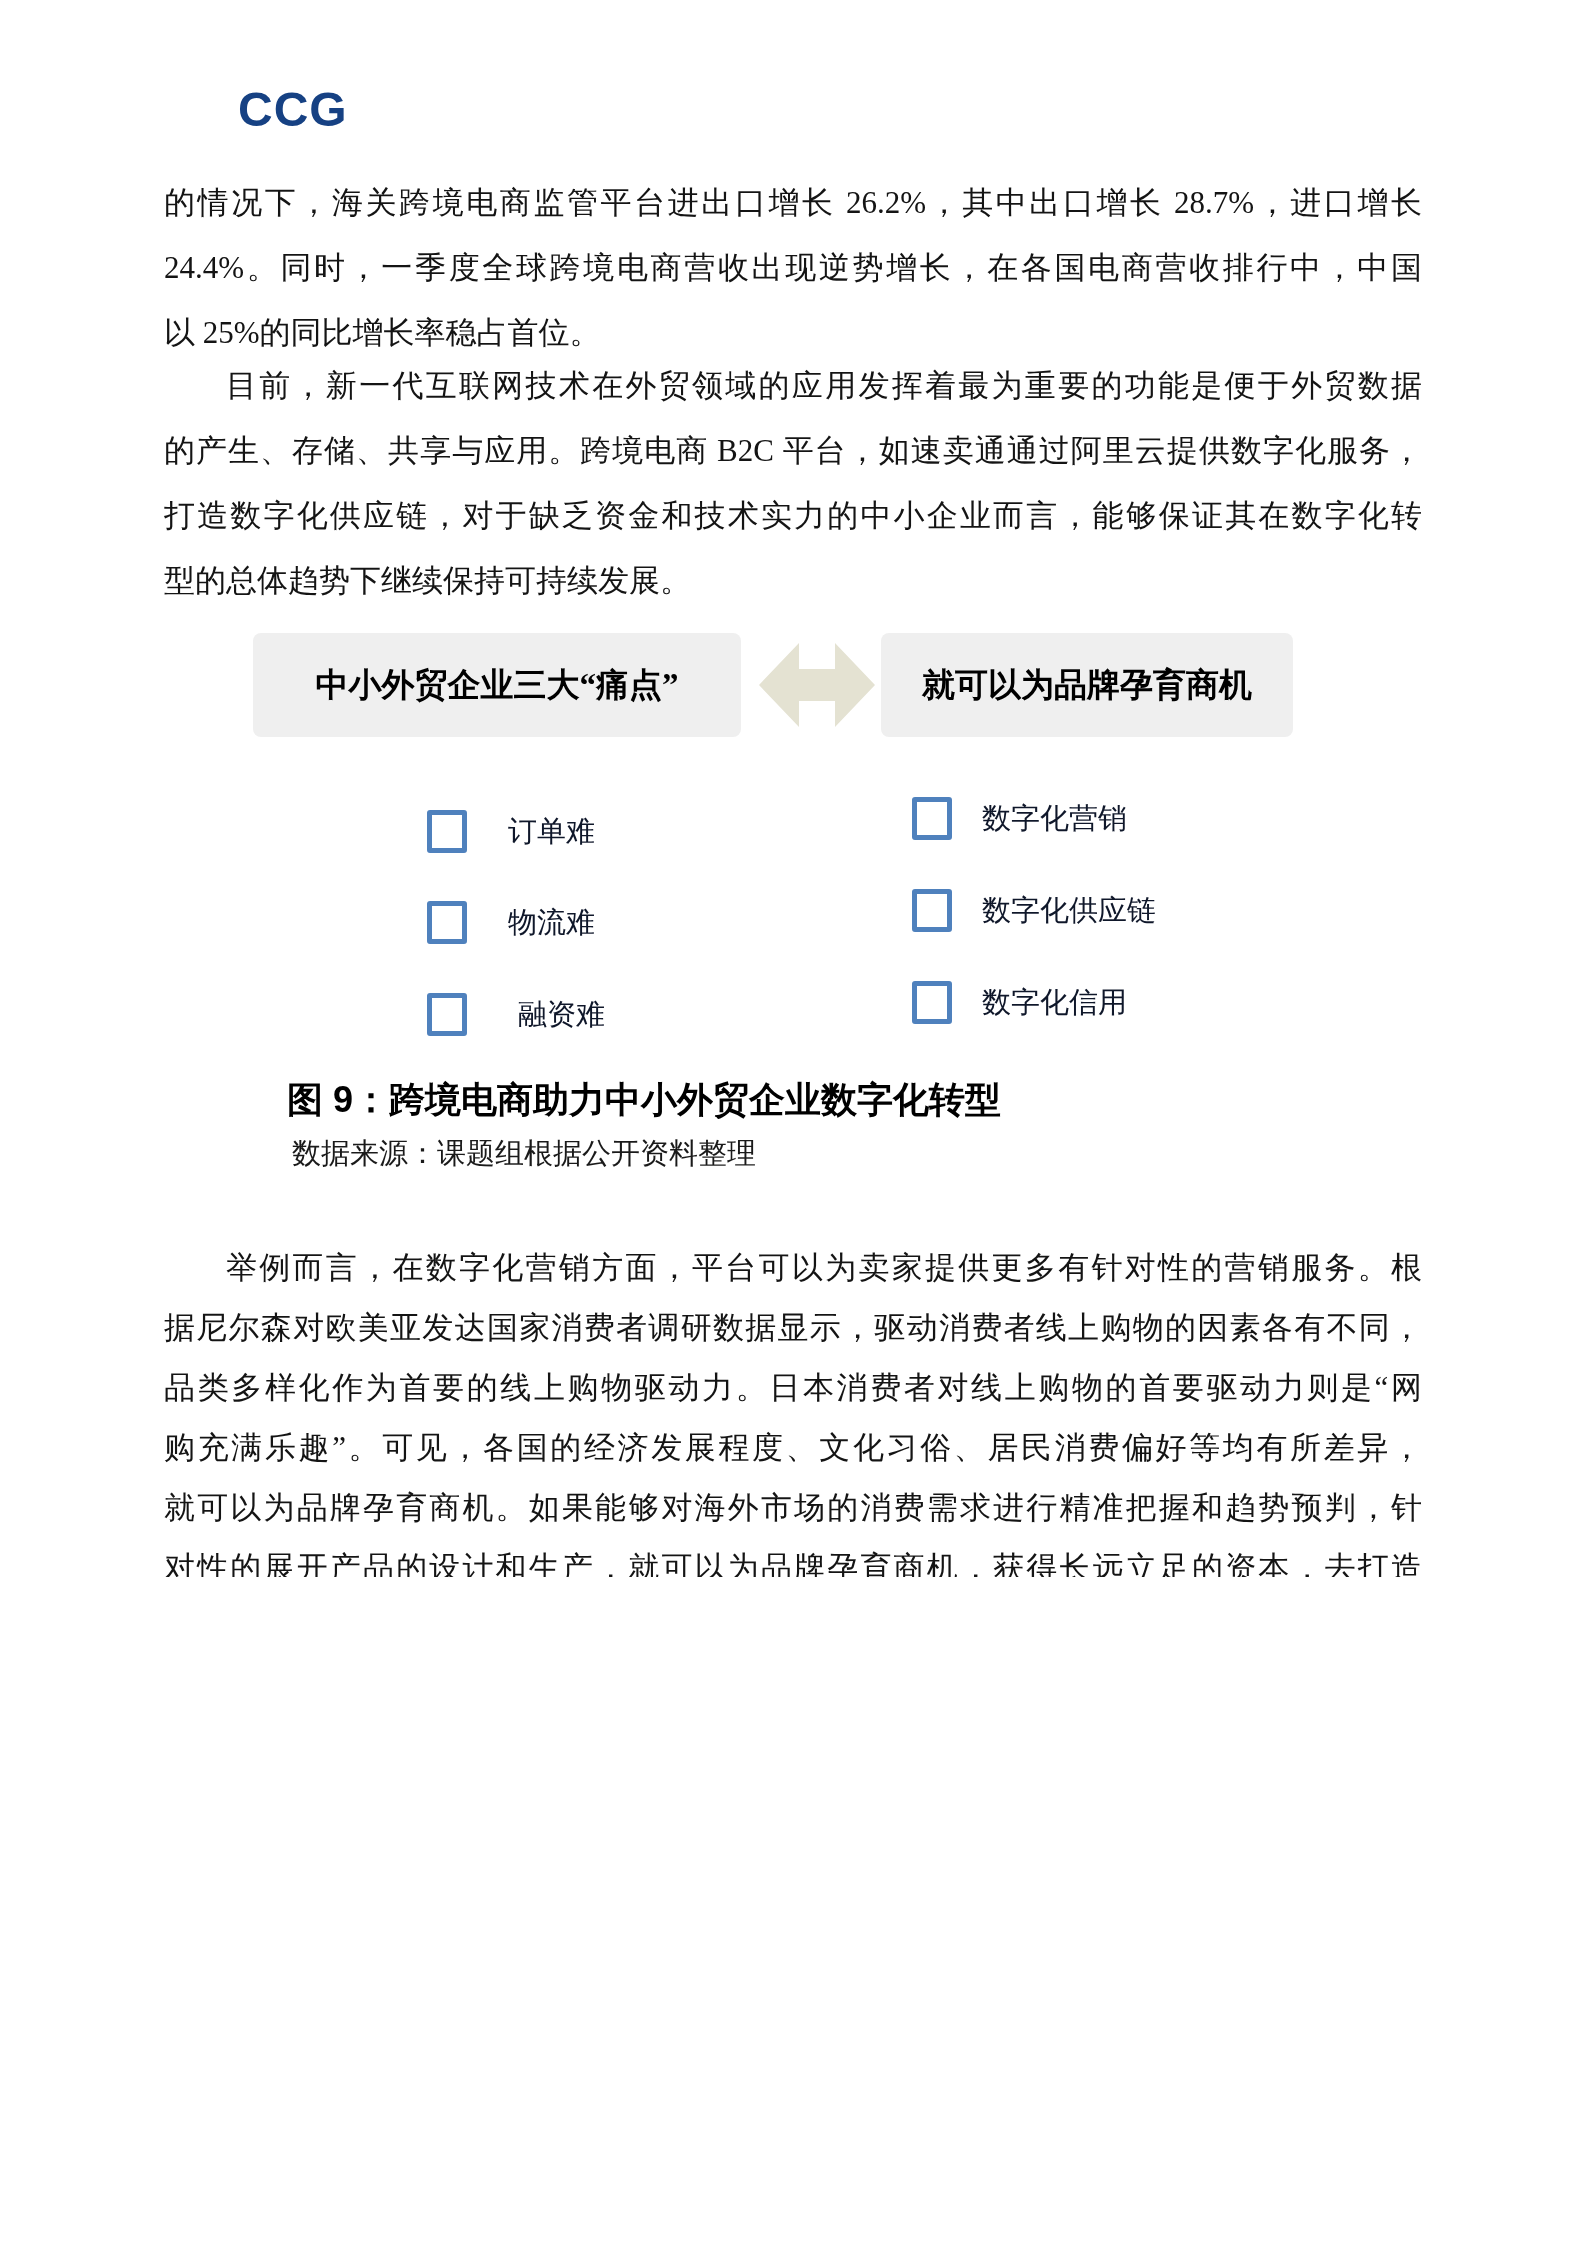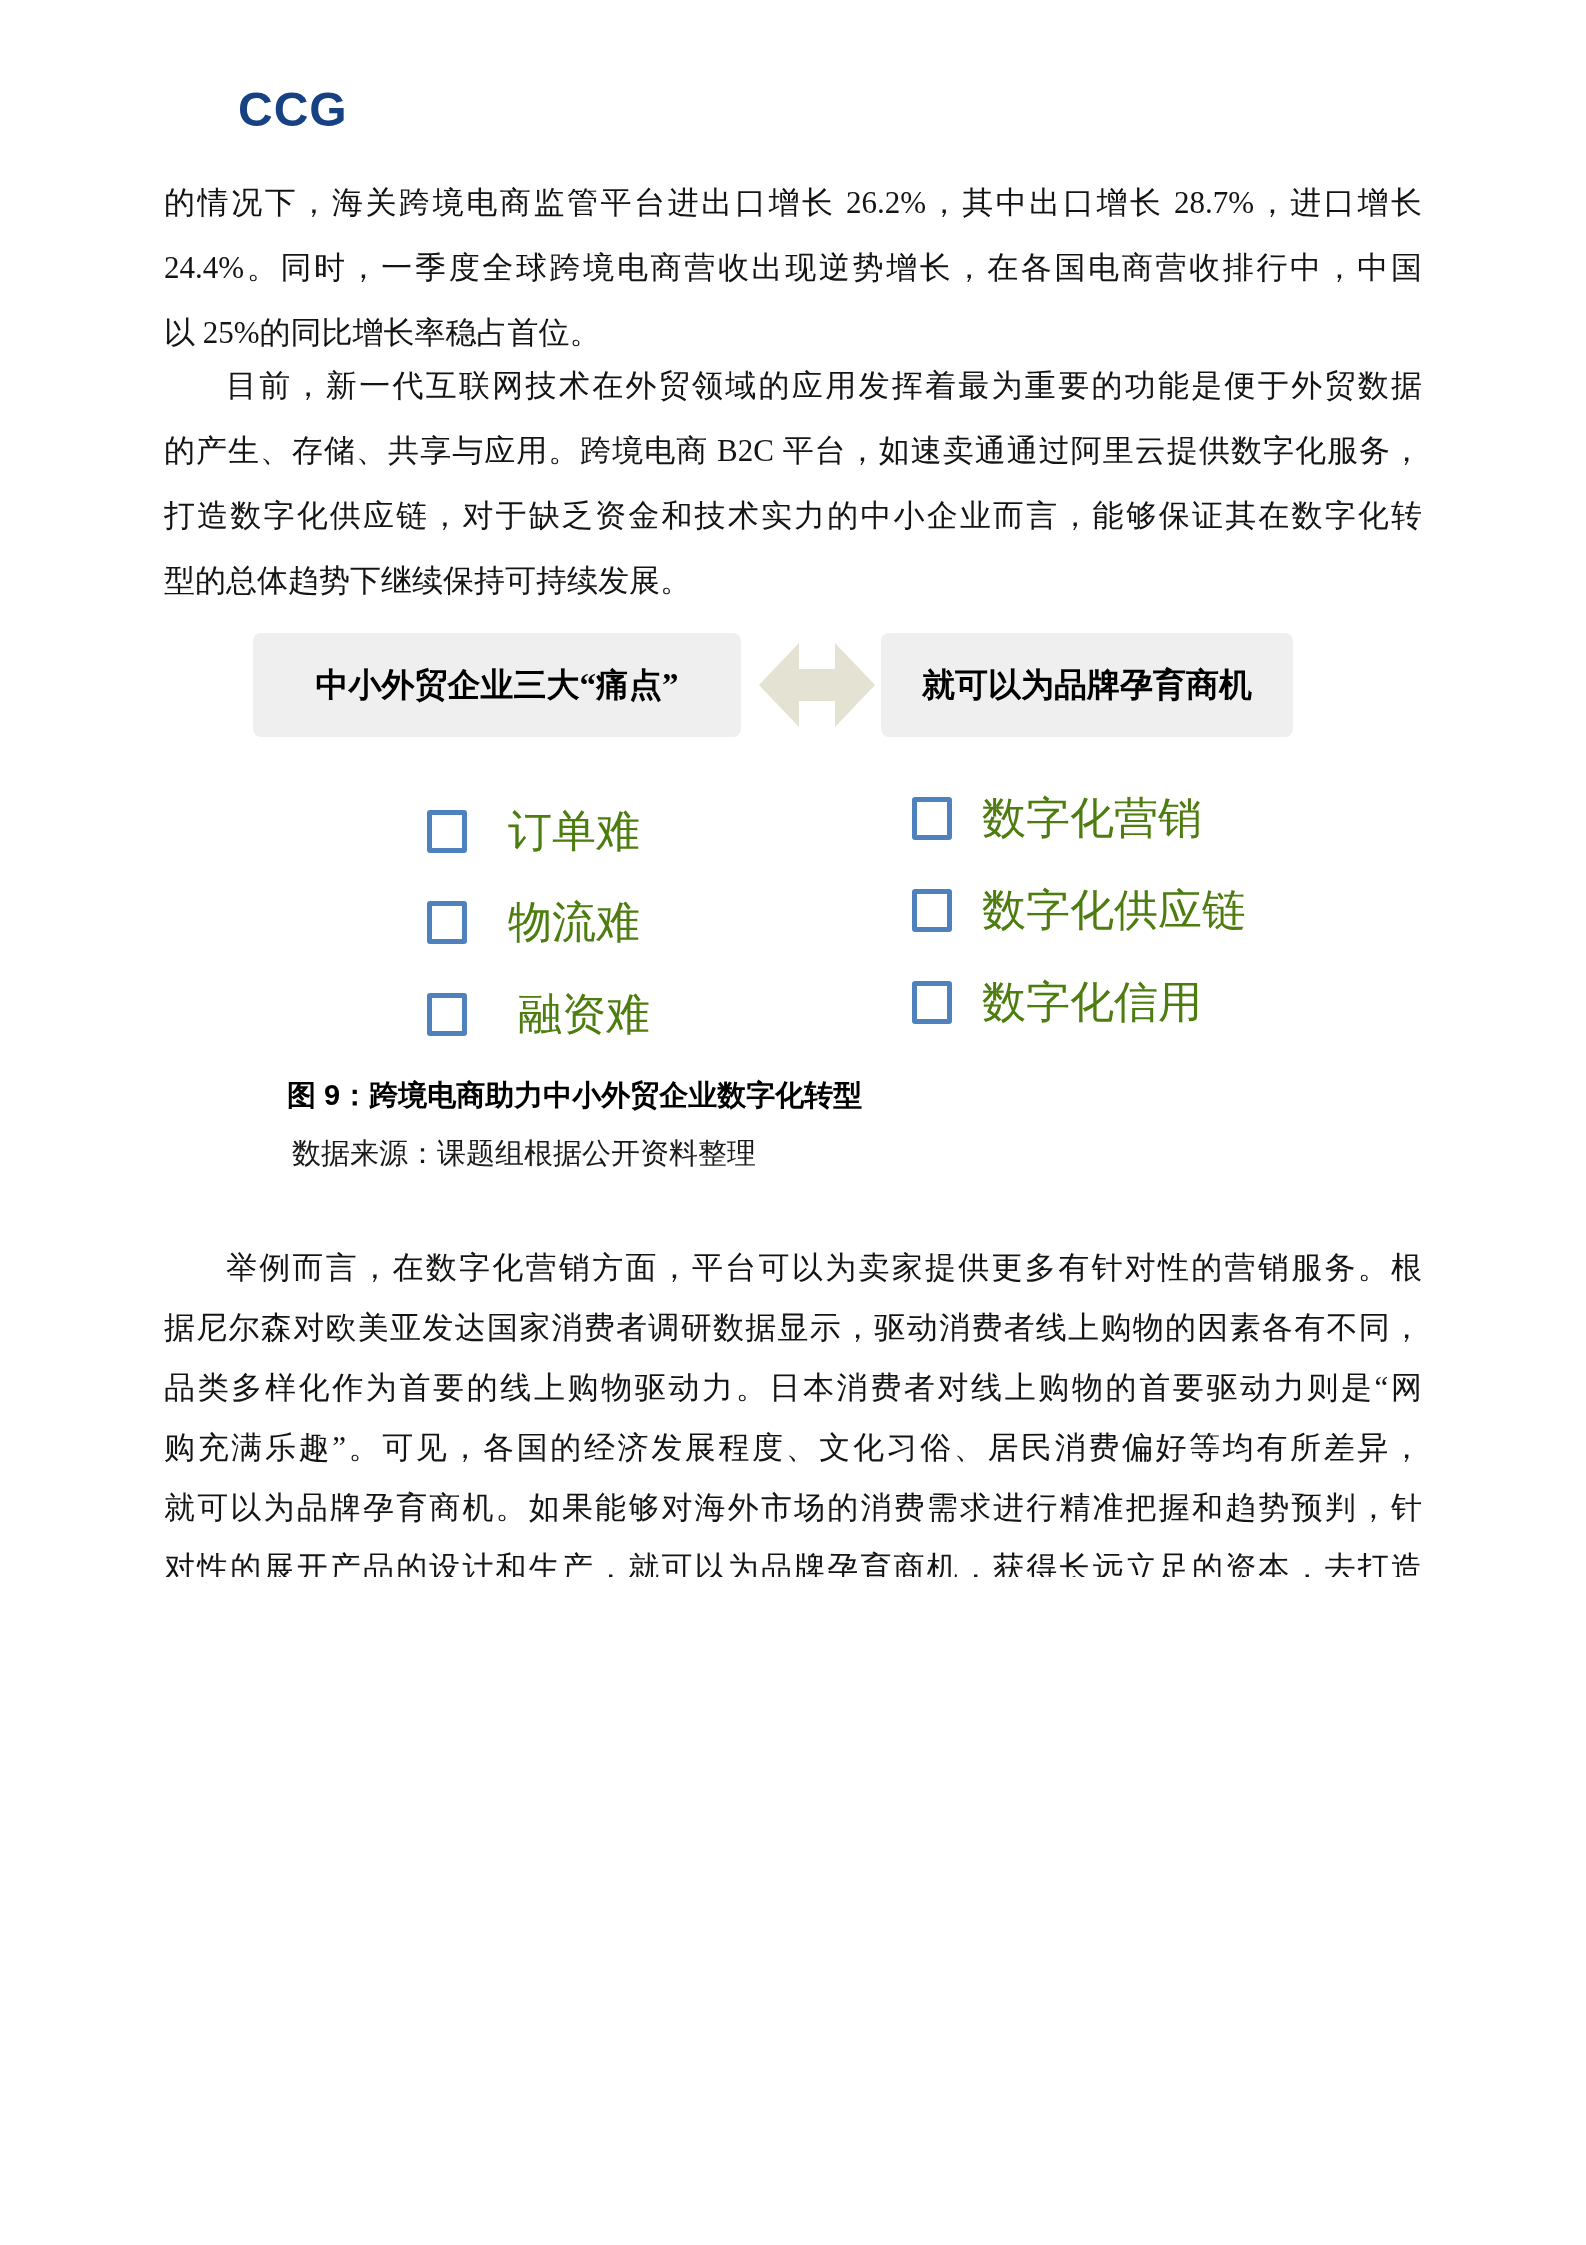--- a/index.html
+++ b/index.html
@@ -29,33 +29,33 @@
   }
   .fig-hdr-left  { left:253px; top:633px; width:488px; }
   .fig-hdr-right { left:881px; top:633px; width:412px; }
   .fig-arrow { position:absolute; left:757px; top:633px; }
 
   .checkbox {
     position:absolute; width:40px; height:43px;
     border:5px solid #4f81bd; background:#fff; border-radius:3px;
   }
   .cb-label {
-    position:absolute; font-size:44px; line-height:43px; color:#4d7c0f;
+    position:absolute; font-size:29px; line-height:43px; color:#0f172a;
     white-space:nowrap;
   }
   .cb-l { left:427px; } .lbl-l { left:508px; }
   .cb-r { left:912px; } .lbl-r { left:982px; }
   .row-l1 { top:810px; } .row-l2 { top:901px; } .row-l3 { top:993px; }
   .lbl-l3 { left:518px; }
   .row-r1 { top:797px; } .row-r2 { top:889px; } .row-r3 { top:981px; }
 
   .fig-caption {
     position:absolute; left:287px; top:1076px;
     font-family:"Liberation Sans", sans-serif; font-weight:bold;
-    font-size:29px; color:#000; white-space:nowrap;
+    font-size:36px; color:#000; white-space:nowrap;
   }
   .fig-source {
     position:absolute; left:292px; top:1134px;
     font-size:29px; color:#1a1a1a; white-space:nowrap;
   }
   .page-num {
     position:absolute; left:0; top:2072px; width:100%;
     text-align:center; font-family:"Liberation Sans", sans-serif;
     font-size:31px; color:#111;
   }

